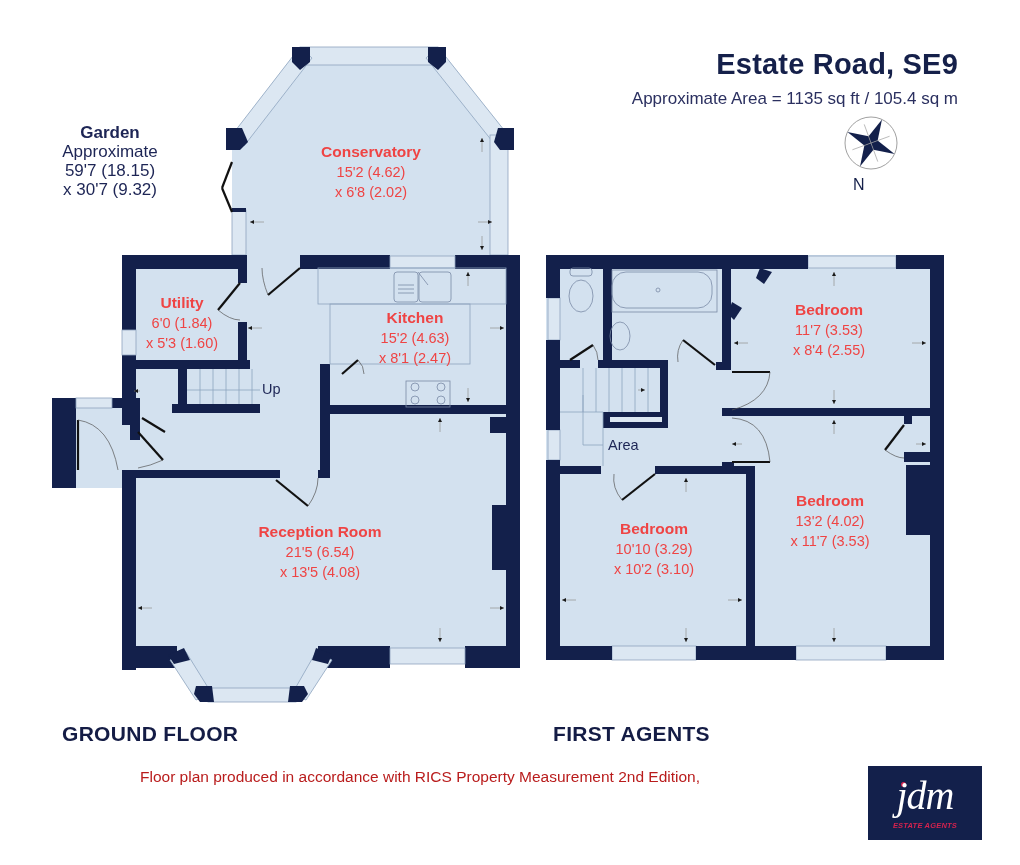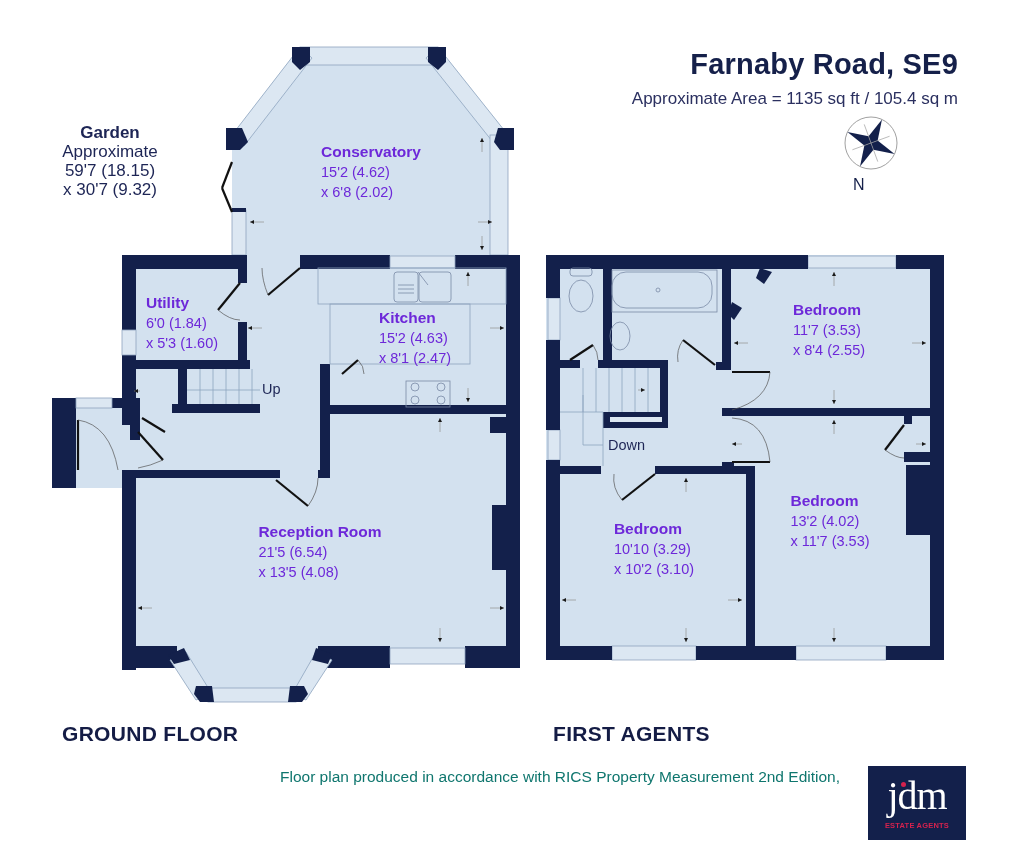--- a/index.html
+++ b/index.html
@@ -2,25 +2,25 @@
 <html><head>
 <meta charset="utf-8">
 <style>
   html, body { margin: 0; padding: 0; background: #ffffff; }
   body { width: 1020px; height: 865px; position: relative; overflow: hidden; font-family: "Liberation Sans", sans-serif; color: #1a2350; }
   svg.plan { position: absolute; left: 0; top: 0; }
   .title { position: absolute; right: 62px; top: 48px; font-size: 29px; font-weight: bold; color: #15204a; letter-spacing: 0.2px; }
   .subtitle { position: absolute; right: 62px; top: 89px; font-size: 17px; color: #2b3060; }
   .garden { position: absolute; left: 50px; top: 123px; width: 120px; text-align: center; font-size: 17px; line-height: 19px; color: #1d2555; }
   .garden .gname { font-weight: bold; }
-  .room { position: absolute; font-size: 14.5px; line-height: 20px; color: #6d28d9; transform: translateX(-50%); white-space: nowrap; }
+  .room { position: absolute; text-align: center; font-size: 14.5px; line-height: 20px; color: #ef4444; transform: translateX(-50%); white-space: nowrap; }
   .room .rname { font-weight: bold; font-size: 15.5px; }
   .floor-label { position: absolute; font-size: 21px; font-weight: bold; color: #141c45; letter-spacing: 0.3px; }
-  .footer-note { position: absolute; left: 140px; top: 766px; width: 700px; text-align: right; font-size: 15.5px; line-height: 21px; color: #0f766e; font-family: "Liberation Sans Narrow", "Liberation Sans", sans-serif; }
-  .logo { position: absolute; left: 868px; top: 766px; width: 98px; height: 74px; background: #13204b; }
+  .footer-note { position: absolute; left: 140px; top: 766px; width: 700px; text-align: left; font-size: 15.5px; line-height: 21px; color: #b91c1c; font-family: "Liberation Sans Narrow", "Liberation Sans", sans-serif; }
+  .logo { position: absolute; left: 868px; top: 766px; width: 114px; height: 74px; background: #13204b; font-style: italic; }
   .logo .jdm { position: absolute; left: 0; right: 0; top: 6px; text-align: center; font-family: "Liberation Serif", serif; font-size: 40px; color: #ffffff; letter-spacing: -1px; }
   .logo .dot { position: absolute; left: 33px; top: 16px; width: 5px; height: 5px; border-radius: 50%; background: #d4224e; }
   .logo .agents { position: absolute; left: 0; right: 0; top: 55px; text-align: center; font-size: 7.5px; font-weight: bold; color: #d4224e; letter-spacing: 0.2px; }
   .compass-n { position: absolute; left: 853px; top: 176px; font-size: 16px; color: #15204a; }
   .label-up, .label-down { position: absolute; font-size: 14.5px; color: #1d2555; }
 </style>
 </head>
 <body>
 
 <svg class="plan" width="1020" height="865" viewBox="0 0 1020 865">
@@ -286,21 +286,21 @@
       <polygon points="0,-26 5,-5 0,0 -5,-5" fill="#13204b"></polygon>
       <polygon points="0,26 5,5 0,0 -5,5" fill="#13204b"></polygon>
       <polygon points="-26,0 -5,-5 0,0 -5,5" fill="#13204b"></polygon>
       <polygon points="26,0 5,-5 0,0 5,5" fill="#13204b"></polygon>
       <line x1="-14" y1="-14" x2="14" y2="14" stroke="#999" stroke-width="0.6"></line>
       <line x1="14" y1="-14" x2="-14" y2="14" stroke="#999" stroke-width="0.6"></line>
     </g>
   </g>
 </svg>
 
-<div class="title">Farnaby Road, SE9</div>
+<div class="title">Estate Road, SE9</div>
 <div class="subtitle">Approximate Area = 1135 sq ft / 105.4 sq m</div>
 <div class="compass-n">N</div>
 
 <div class="garden">
   <div class="gname">Garden</div>
   <div>Approximate</div>
   <div>59'7 (18.15)</div>
   <div>x 30'7 (9.32)</div>
 </div>
 
@@ -334,21 +334,21 @@
 <div class="room" style="left:830px; top:491px;">
   <div class="rname">Bedroom</div>
   <div>13'2 (4.02)</div>
   <div>x 11'7 (3.53)</div>
 </div>
 <div class="room" style="left:654px; top:519px;">
   <div class="rname">Bedroom</div>
   <div>10'10 (3.29)</div>
   <div>x 10'2 (3.10)</div>
 </div>
-<div class="label-down" style="left:608px; top:437px;">Down</div>
+<div class="label-down" style="left:608px; top:437px;">Area</div>
 
 <div class="floor-label" style="left:62px; top:722px;">GROUND FLOOR</div>
 <div class="floor-label" style="left:553px; top:722px;">FIRST AGENTS</div>
 
 <div class="footer-note">
   <div>Floor plan produced in accordance with RICS Property Measurement 2nd Edition,</div>
 </div>
 
 <div class="logo">
   <div class="dot"></div>

